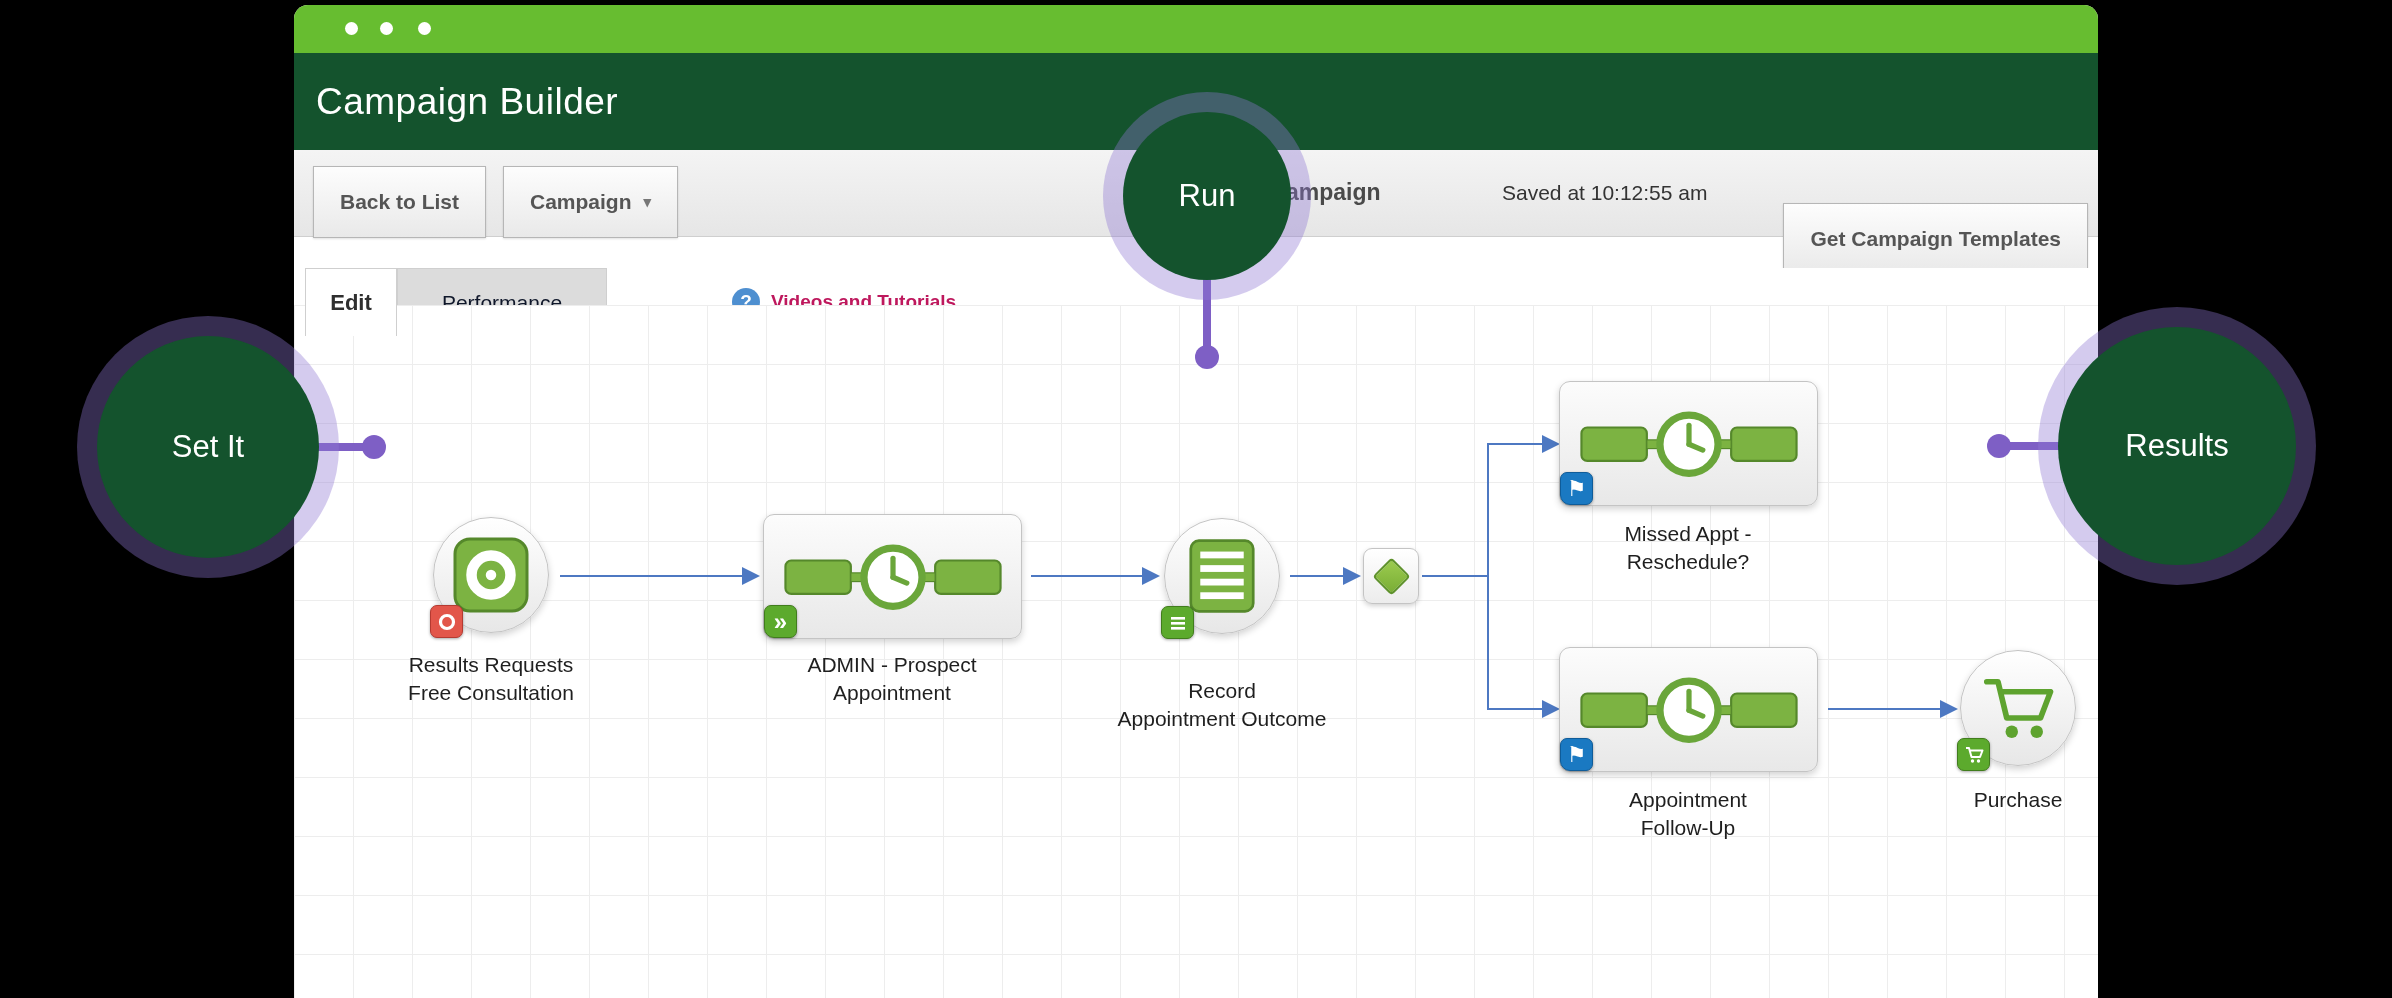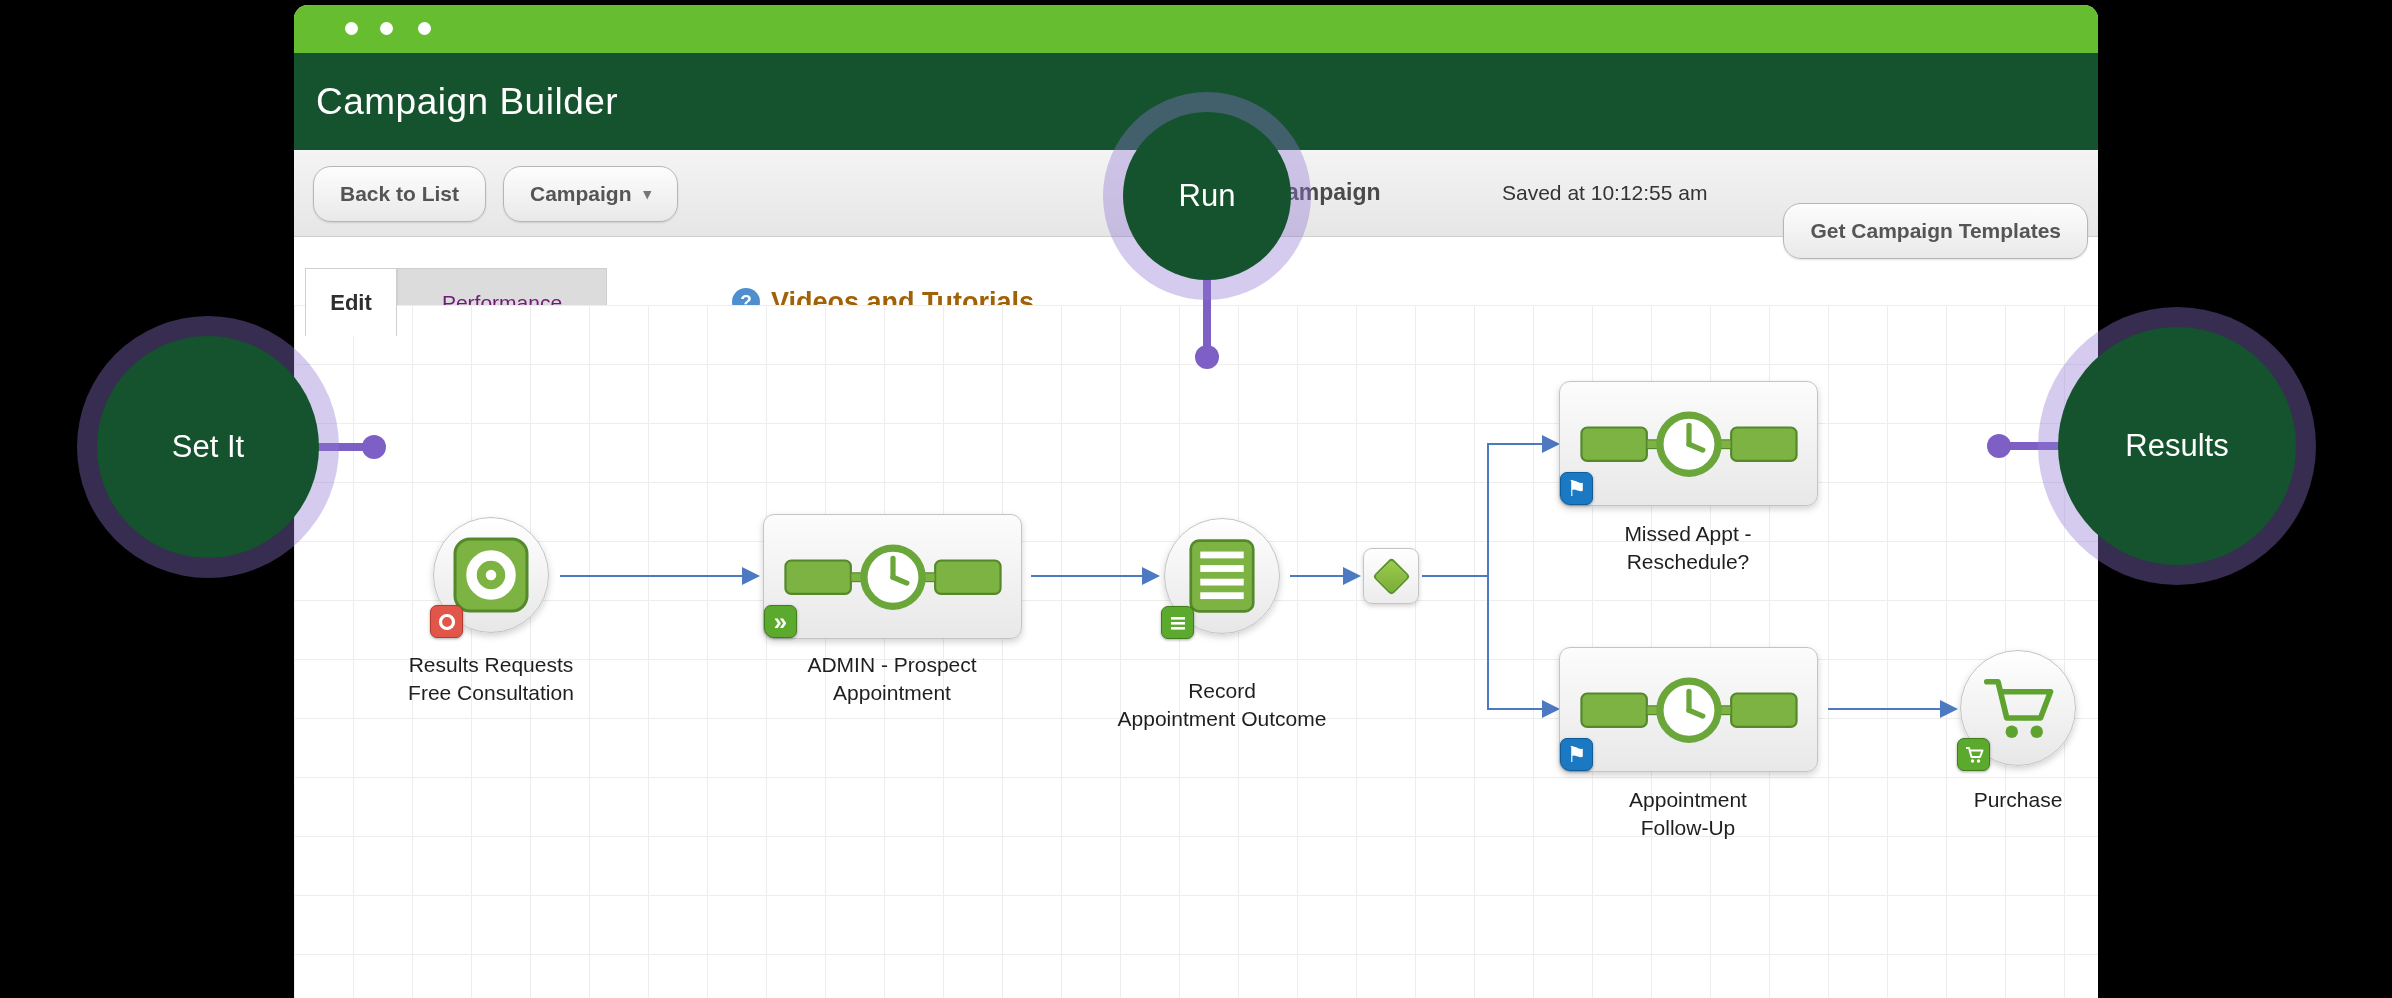--- a/index.html
+++ b/index.html
@@ -13,40 +13,40 @@
   .titlebar { height:48px; background:#67bd30; position:relative; }
   .win-dot { position:absolute; top:17px; width:13px; height:13px; border-radius:50%; background:#fff; }
   .win-dot.d1 { left:51px; } .win-dot.d2 { left:86px; } .win-dot.d3 { left:124px; }
 
   .app-header { height:97px; background:#14532d; display:flex; align-items:center; padding-left:22px; }
   .app-title { color:#fff; font-size:37px; font-weight:400; letter-spacing:.5px; }
 
   
   .toolbar { height:87px; background:linear-gradient(#f4f4f4,#e6e6e6);
              border-bottom:1px solid #cfcfcf; position:relative; }
-  .tb-btn { position:absolute; top:16px; height:56px; padding:0 26px; display:flex; align-items:center; gap:12px;
-            background:linear-gradient(#fdfdfd,#e9e9e9); border:1px solid #b6b6b6; border-radius:18px;
+  .tb-btn { position:absolute; top:16px; height:72px; padding:0 26px; display:flex; align-items:center; gap:12px;
+            background:linear-gradient(#fdfdfd,#e9e9e9); border:1px solid #b6b6b6; border-radius:0;
             font-size:21px; font-weight:bold; color:#555; box-shadow:0 1px 2px rgba(0,0,0,.12); cursor:pointer; }
   .btn-back { left:19px; }
   .btn-campaign { left:209px; }
   .caret { font-size:15px; color:#777; }
   .campaign-name { position:absolute; left:992px; top:29px; font-size:23px; font-weight:bold; color:#4a4a4a; }
   .saved { position:absolute; left:1208px; top:31px; font-size:21px; color:#333; }
   .btn-templates { right:10px; left:auto;margin-top:37px; }
 
   
   .tabsbar { height:68px; background:#fff; border-bottom:1px solid #d9d9d9; position:relative;margin-top:31px; }
   .tab { position:absolute; top:0; height:68px; display:flex; align-items:center; justify-content:center;
          border:1px solid #cfcfcf; border-bottom:none; cursor:pointer; }
   .tab-edit { left:11px; width:92px; background:#fff; font-size:22px; font-weight:bold; color:#2f2f2f; z-index:2; }
-  .tab-perf { left:103px; width:210px; background:#dcdcdc; font-size:21px; color:#701a75; }
+  .tab-perf { left:103px; width:210px; background:#dcdcdc; font-size:21px; color:#0f172a; }
   .help { position:absolute; left:438px; top:0; height:68px; display:flex; align-items:center; gap:11px; cursor:pointer; }
   .help-q { width:28px; height:28px; border-radius:50%; background:#4e8fd0; color:#fff; font-size:19px; font-weight:bold;
             display:flex; align-items:center; justify-content:center; }
-  .help-label { color:#a16207; font-size:27px; font-weight:bold; }
+  .help-label { color:#be185d; font-size:19px; font-weight:bold; }
 
   
   .canvas { position:absolute; left:0; top:300px; width:1804px; height:693px; background:#fff;
             background-image:linear-gradient(to right,#ededed 1px,transparent 1px),
                              linear-gradient(to bottom,#ededed 1px,transparent 1px);
             background-size:59px 59px; }
   .arrows { position:absolute; left:0; top:0; z-index:1; }
 
   .circle-node { position:absolute; width:116px; height:116px; border-radius:50%;
                  background:linear-gradient(#ffffff,#e7e7e7); border:1px solid #c4c4c4;

